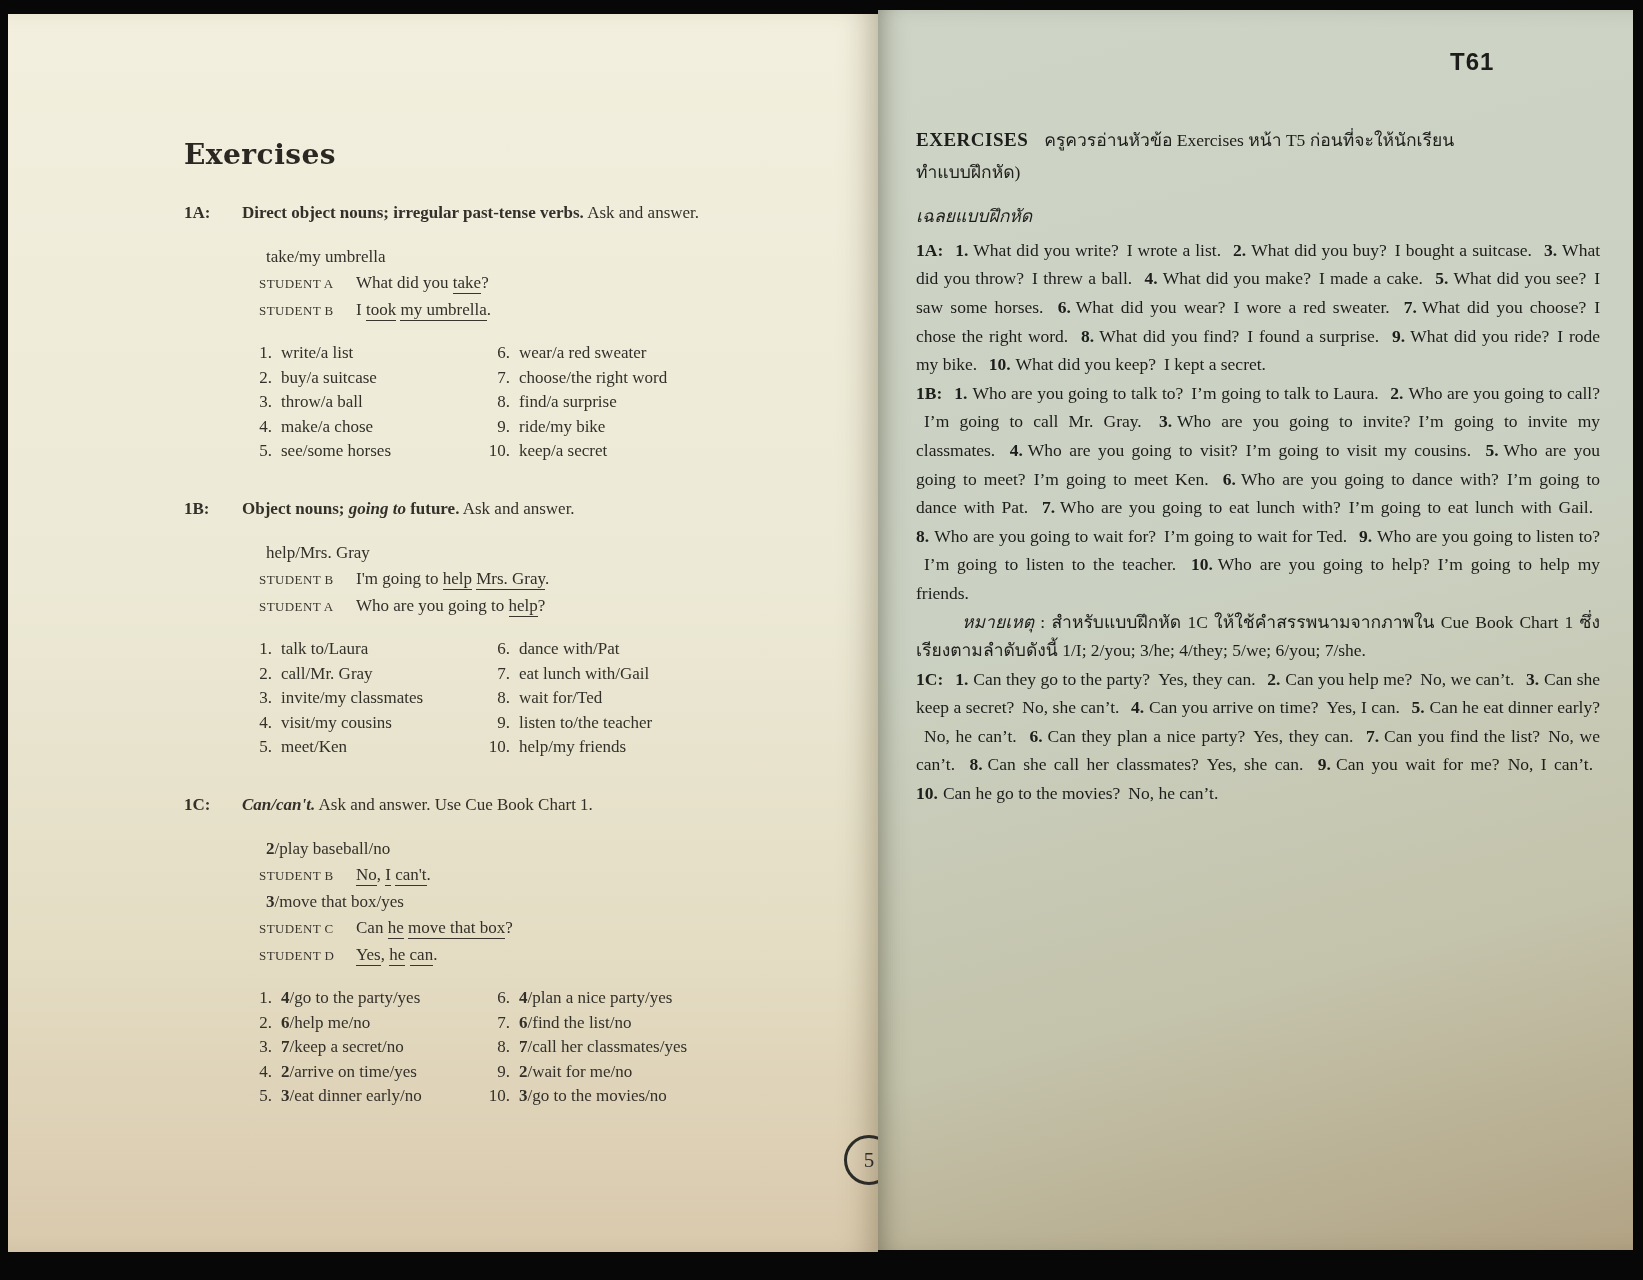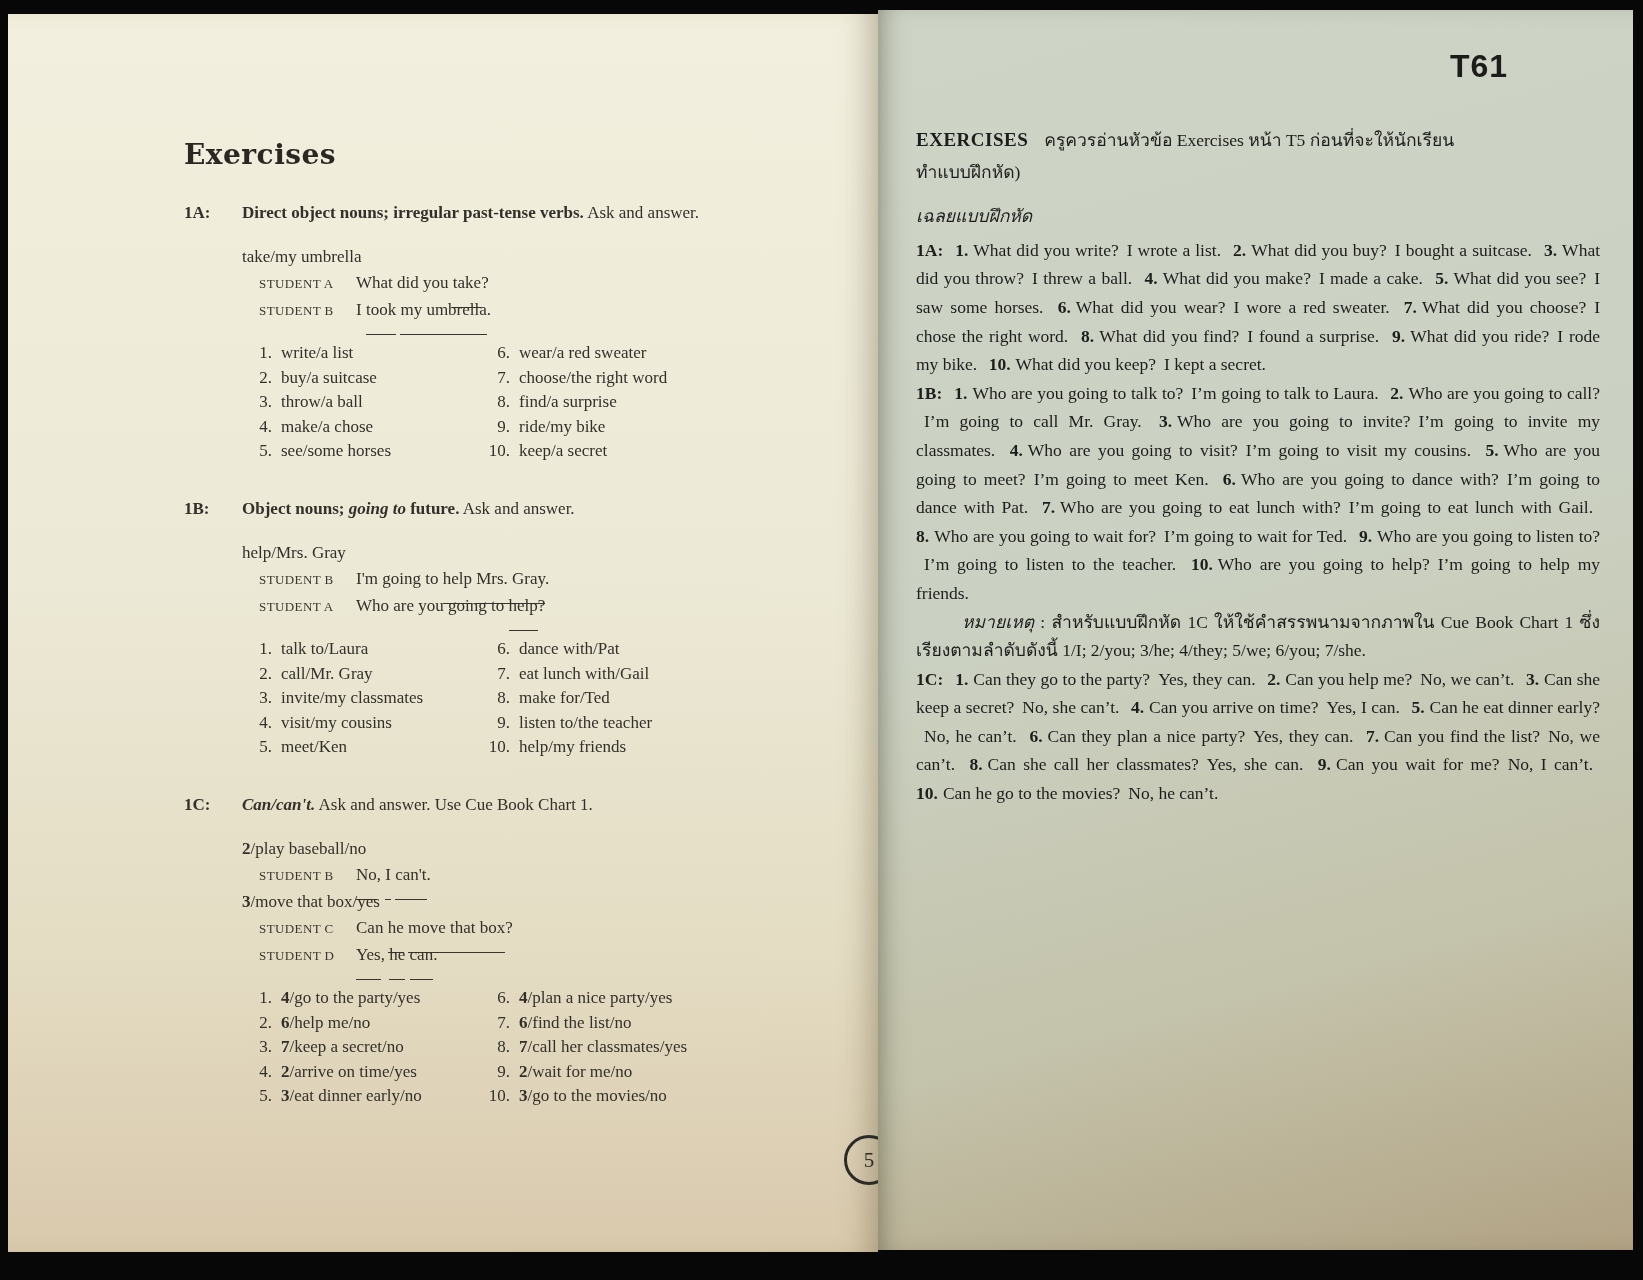--- a/index.html
+++ b/index.html
@@ -26,41 +26,41 @@
   .lp-content{position:absolute;left:176px;top:124px;width:628px;font-size:17px;}
   .lp-title{font-family:"DejaVu Serif","Liberation Serif",serif;font-size:28px;font-weight:bold;letter-spacing:.5px;margin:0 0 30px 0;color:#2b2823;}
   .section{margin-top:33px;}
   .section:first-of-type{margin-top:0;}
   .sec-head{display:flex;line-height:24px;}
   .sec-id{width:58px;font-weight:bold;flex:none;}
   .sec-title{flex:1;}
   .sec-title b{font-weight:bold;}
   .i{font-style:italic;}
   .example{margin-left:58px;margin-top:19px;}
-  .cue{line-height:25px;}
+  .cue{line-height:25px;margin-left:24px;}
   .cue + .dline{margin-top:1px;}
   .dline{margin-left:17px;line-height:26px;}
   .speaker{display:inline-block;width:97px;font-size:13px;letter-spacing:.4px;color:#3a362e;}
-  .u{border-bottom:1.6px solid #3a362e;padding-bottom:15px;}
+  .u{border-bottom:1.6px solid #3a362e;padding-bottom:1px;}
   .cueb{font-weight:bold;}
   .cols{display:flex;margin-left:58px;margin-top:17px;}
   .col{width:238px;flex:none;}
   .col.c2{width:300px;}
   .li{line-height:24.6px;white-space:nowrap;}
   .num{display:inline-block;width:30px;text-align:right;margin-right:9px;}
   .badge{
     position:absolute;left:836px;top:1121px;width:44px;height:44px;border-radius:50%;
     border:3px solid #2b2b28;display:flex;align-items:center;justify-content:center;
     font-size:21px;color:#2b2b28;
   }
   
   .folio{
     position:absolute;left:572px;top:38px;
     font-family:"Liberation Sans","DejaVu Sans",sans-serif;
-    font-weight:bold;font-size:32px;letter-spacing:1px;color:#1c1c1a;
+    font-weight:bold;font-size:24px;letter-spacing:1px;color:#1c1c1a;
   }
   .rp-content{position:absolute;left:38px;top:116px;width:684px;font-size:17.5px;line-height:28.6px;text-align:justify;}
   .rp-h1{margin-bottom:3px;}
   .rp-h1 b{font-size:19px;letter-spacing:.5px;margin-right:16px;}
   .rp-h2{margin-bottom:16px;}
   .rp-h3{margin-bottom:5px;font-style:italic;}
   .ans{margin:0;}
   .plabel{font-weight:bold;margin-right:12px;}
   .qa{margin-right:7px;}
   .qn{font-weight:bold;}
@@ -127,21 +127,21 @@
         <div class="col">
             <div class="li"><span class="num">1.</span><span>talk to/Laura</span></div>
             <div class="li"><span class="num">2.</span><span>call/Mr. Gray</span></div>
             <div class="li"><span class="num">3.</span><span>invite/my classmates</span></div>
             <div class="li"><span class="num">4.</span><span>visit/my cousins</span></div>
             <div class="li"><span class="num">5.</span><span>meet/Ken</span></div>
           </div>
         <div class="col c2">
             <div class="li"><span class="num">6.</span><span>dance with/Pat</span></div>
             <div class="li"><span class="num">7.</span><span>eat lunch with/Gail</span></div>
-            <div class="li"><span class="num">8.</span><span>make for/Ted</span></div>
+            <div class="li"><span class="num">8.</span><span>wait for/Ted</span></div>
             <div class="li"><span class="num">9.</span><span>listen to/the teacher</span></div>
             <div class="li"><span class="num">10.</span><span>help/my friends</span></div>
           </div>
       </div>
     </div>
 
     <div class="section">
       <div class="sec-head">
         <span class="sec-id">1C:</span>
         <span class="sec-title"><b class="i">Can/can't.</b><span> Ask and answer. Use Cue Book Chart 1.</span></span>

